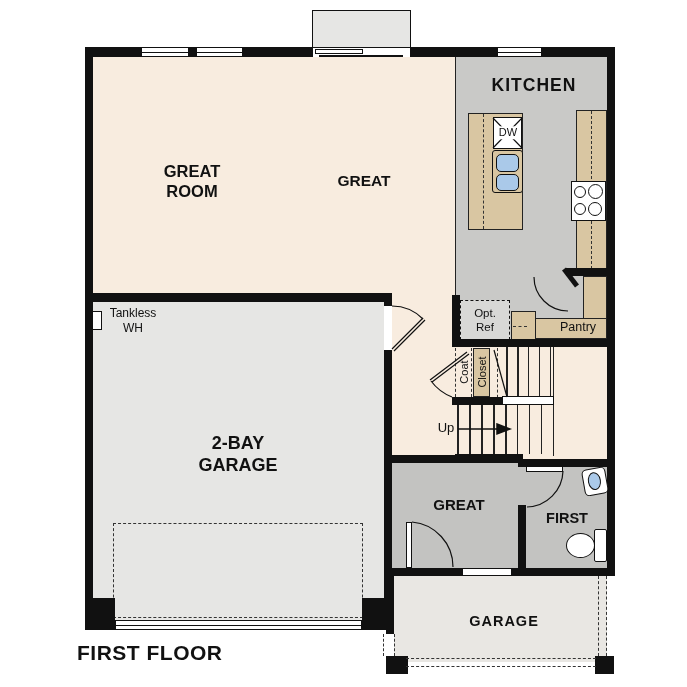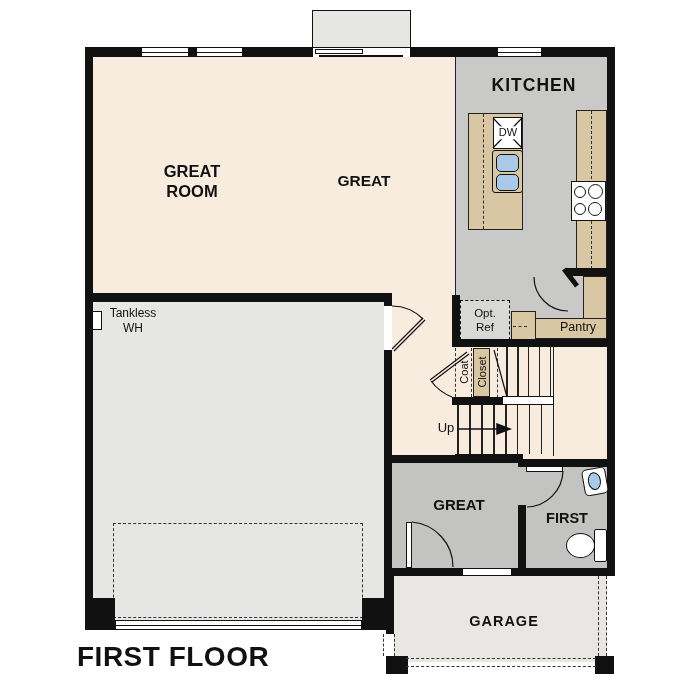--- a/index.html
+++ b/index.html
@@ -123,27 +123,29 @@
     <g stroke="#111" stroke-width="1.5" fill="#111">
       <line x1="458" y1="429" x2="497" y2="429"></line>
       <polygon points="497,424 510,429 497,434"></polygon>
     </g>
   </svg>
 
   <div class="lbl b" style="left:192px;top:181px;font-size:16.5px;">GREAT
 ROOM</div>
   <div class="lbl b" style="left:364px;top:181px;font-size:15.5px;">GREAT</div>
   <div class="lbl b" style="left:534px;top:86px;font-size:17.5px;letter-spacing:1px;">KITCHEN</div>
+  <div class="lbl b" style="left:238px;top:455px;font-size:18px;">2-BAY
+GARAGE</div>
   <div class="lbl b" style="left:459px;top:505px;font-size:15px;">GREAT</div>
   <div class="lbl b" style="left:567px;top:519px;font-size:14.5px;">FIRST</div>
   <div class="lbl b" style="left:504px;top:622px;font-size:14.5px;letter-spacing:1px;">GARAGE</div>
   <div class="lbl" style="left:578px;top:328px;font-size:12.5px;">Pantry</div>
   <div class="vtext" style="left:464px;top:372px;font-size:11px;">Coat</div>
   <div class="vtext" style="left:482px;top:372px;font-size:11px;">Closet</div>
   <div class="lbl" style="left:446px;top:428px;font-size:13px;">Up</div>
   <div class="lbl" style="left:508px;top:133px;font-size:11px;background:#fff;padding:0 1px;">DW</div>
   <div class="lbl" style="left:133px;top:321px;font-size:12px;">Tankless
 WH</div>
   <div class="lbl" style="left:485px;top:320px;font-size:11.5px;">Opt.
 Ref</div>
-  <div class="abs b" style="left:77px;top:641px;font-size:28px;letter-spacing:0.5px;">FIRST FLOOR</div>
+  <div class="abs b" style="left:77px;top:641px;font-size:21px;letter-spacing:0.5px;">FIRST FLOOR</div>
 
 </div>
 
 </body></html>

